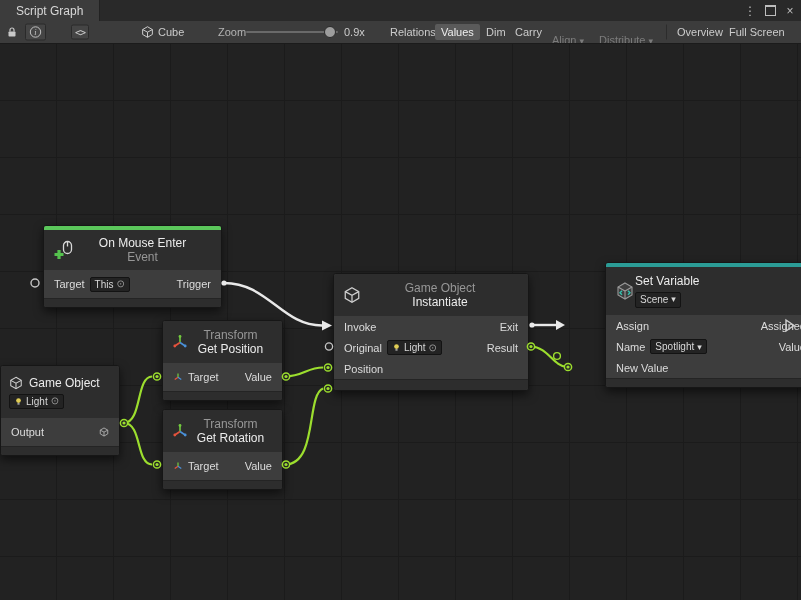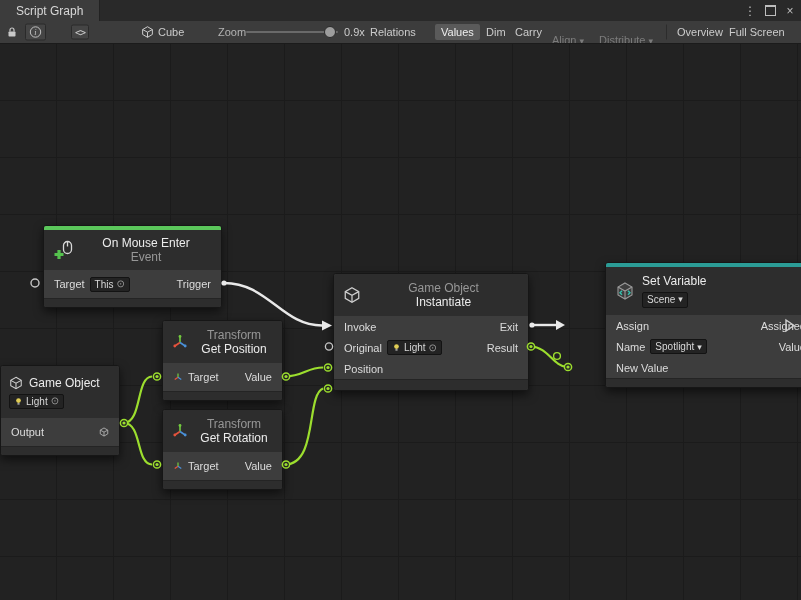--- a/index.html
+++ b/index.html
@@ -34,21 +34,21 @@
   .canvas{position:absolute;left:0;top:43px;width:801px;height:557px;background-color:#222222;
     background-image:linear-gradient(#1b1b1b 1px,transparent 1px),
                      linear-gradient(90deg,#1b1b1b 1px,transparent 1px);
     background-size:57px 57px;background-position:-1px 0;}
   
   .node{position:absolute;background:#3d3d3d;border:1px solid #161616;border-radius:3px;
     box-shadow:0 4px 10px rgba(0,0,0,.55);color:#dcdcdc;font-size:11px;overflow:hidden;}
   .accent{height:4px;}
   .accent.green{background:#5bc75b;}
   .accent.teal{background:#2b9c96;}
-  .nhead{background:#2d2d2d;display:flex;align-items:center;gap:7px;padding:0 9px;}
+  .nhead{background:#2d2d2d;display:flex;align-items:center;padding:0 9px;}
   .nhead.col{flex-direction:column;align-items:flex-start;justify-content:center;gap:4px;padding:4px 8px;}
   .hrow{display:flex;align-items:center;gap:6px;}
   .ntxt{flex:1;text-align:center;line-height:1.2;min-width:0;}
   .ntxt.left{text-align:left;}
   .ntitle{font-size:12px;color:#ececec;white-space:nowrap;}
   .nsub{font-size:12px;color:#979797;white-space:nowrap;}
   .nrow{display:flex;align-items:center;justify-content:space-between;gap:6px;padding:0 10px;
     background:#3d3d3d;white-space:nowrap;overflow:hidden;}
   .rleft{display:flex;align-items:center;gap:5px;min-width:0;overflow:hidden;}
   .rright{color:#dcdcdc;}
@@ -92,21 +92,21 @@
     <svg width="13" height="13" viewBox="0 0 16 16">
         <path d="M8 1.5L14 5v6L8 14.5 2 11V5z" fill="none" stroke="#cfcfcf" stroke-width="1.2"></path>
         <path d="M2 5l6 3.2L14 5M8 8.2v6.3" fill="none" stroke="#cfcfcf" stroke-width="1.2"></path>
       </svg>
   </span>
   <span class="tlabel" style="left:158px">Cube</span>
   <span class="tlabel dim" style="left:218px">Zoom</span>
   <span class="slider-track" style="left:246px"></span>
   <span class="slider-handle" style="left:324px"></span>
   <span class="tlabel" style="left:344px">0.9x</span>
-  <span class="tbtn" style="left:364px">Relations</span>
+  <span class="tbtn" style="left:384px">Relations</span>
   <span class="tbtn active" style="left:435px">Values</span>
   <span class="tbtn" style="left:480px">Dim</span>
   <span class="tbtn" style="left:509px">Carry</span>
   <span class="tbtn disabled" style="left:546px"><span>Align</span> <span class="caret">▾</span></span>
   <span class="tbtn disabled" style="left:593px"><span>Distribute</span> <span class="caret">▾</span></span>
   <span class="tsep" style="left:666px"></span>
   <span class="tbtn" style="left:671px">Overview</span>
   <span class="tbtn" style="left:723px">Full Screen</span>
 </div>
 

